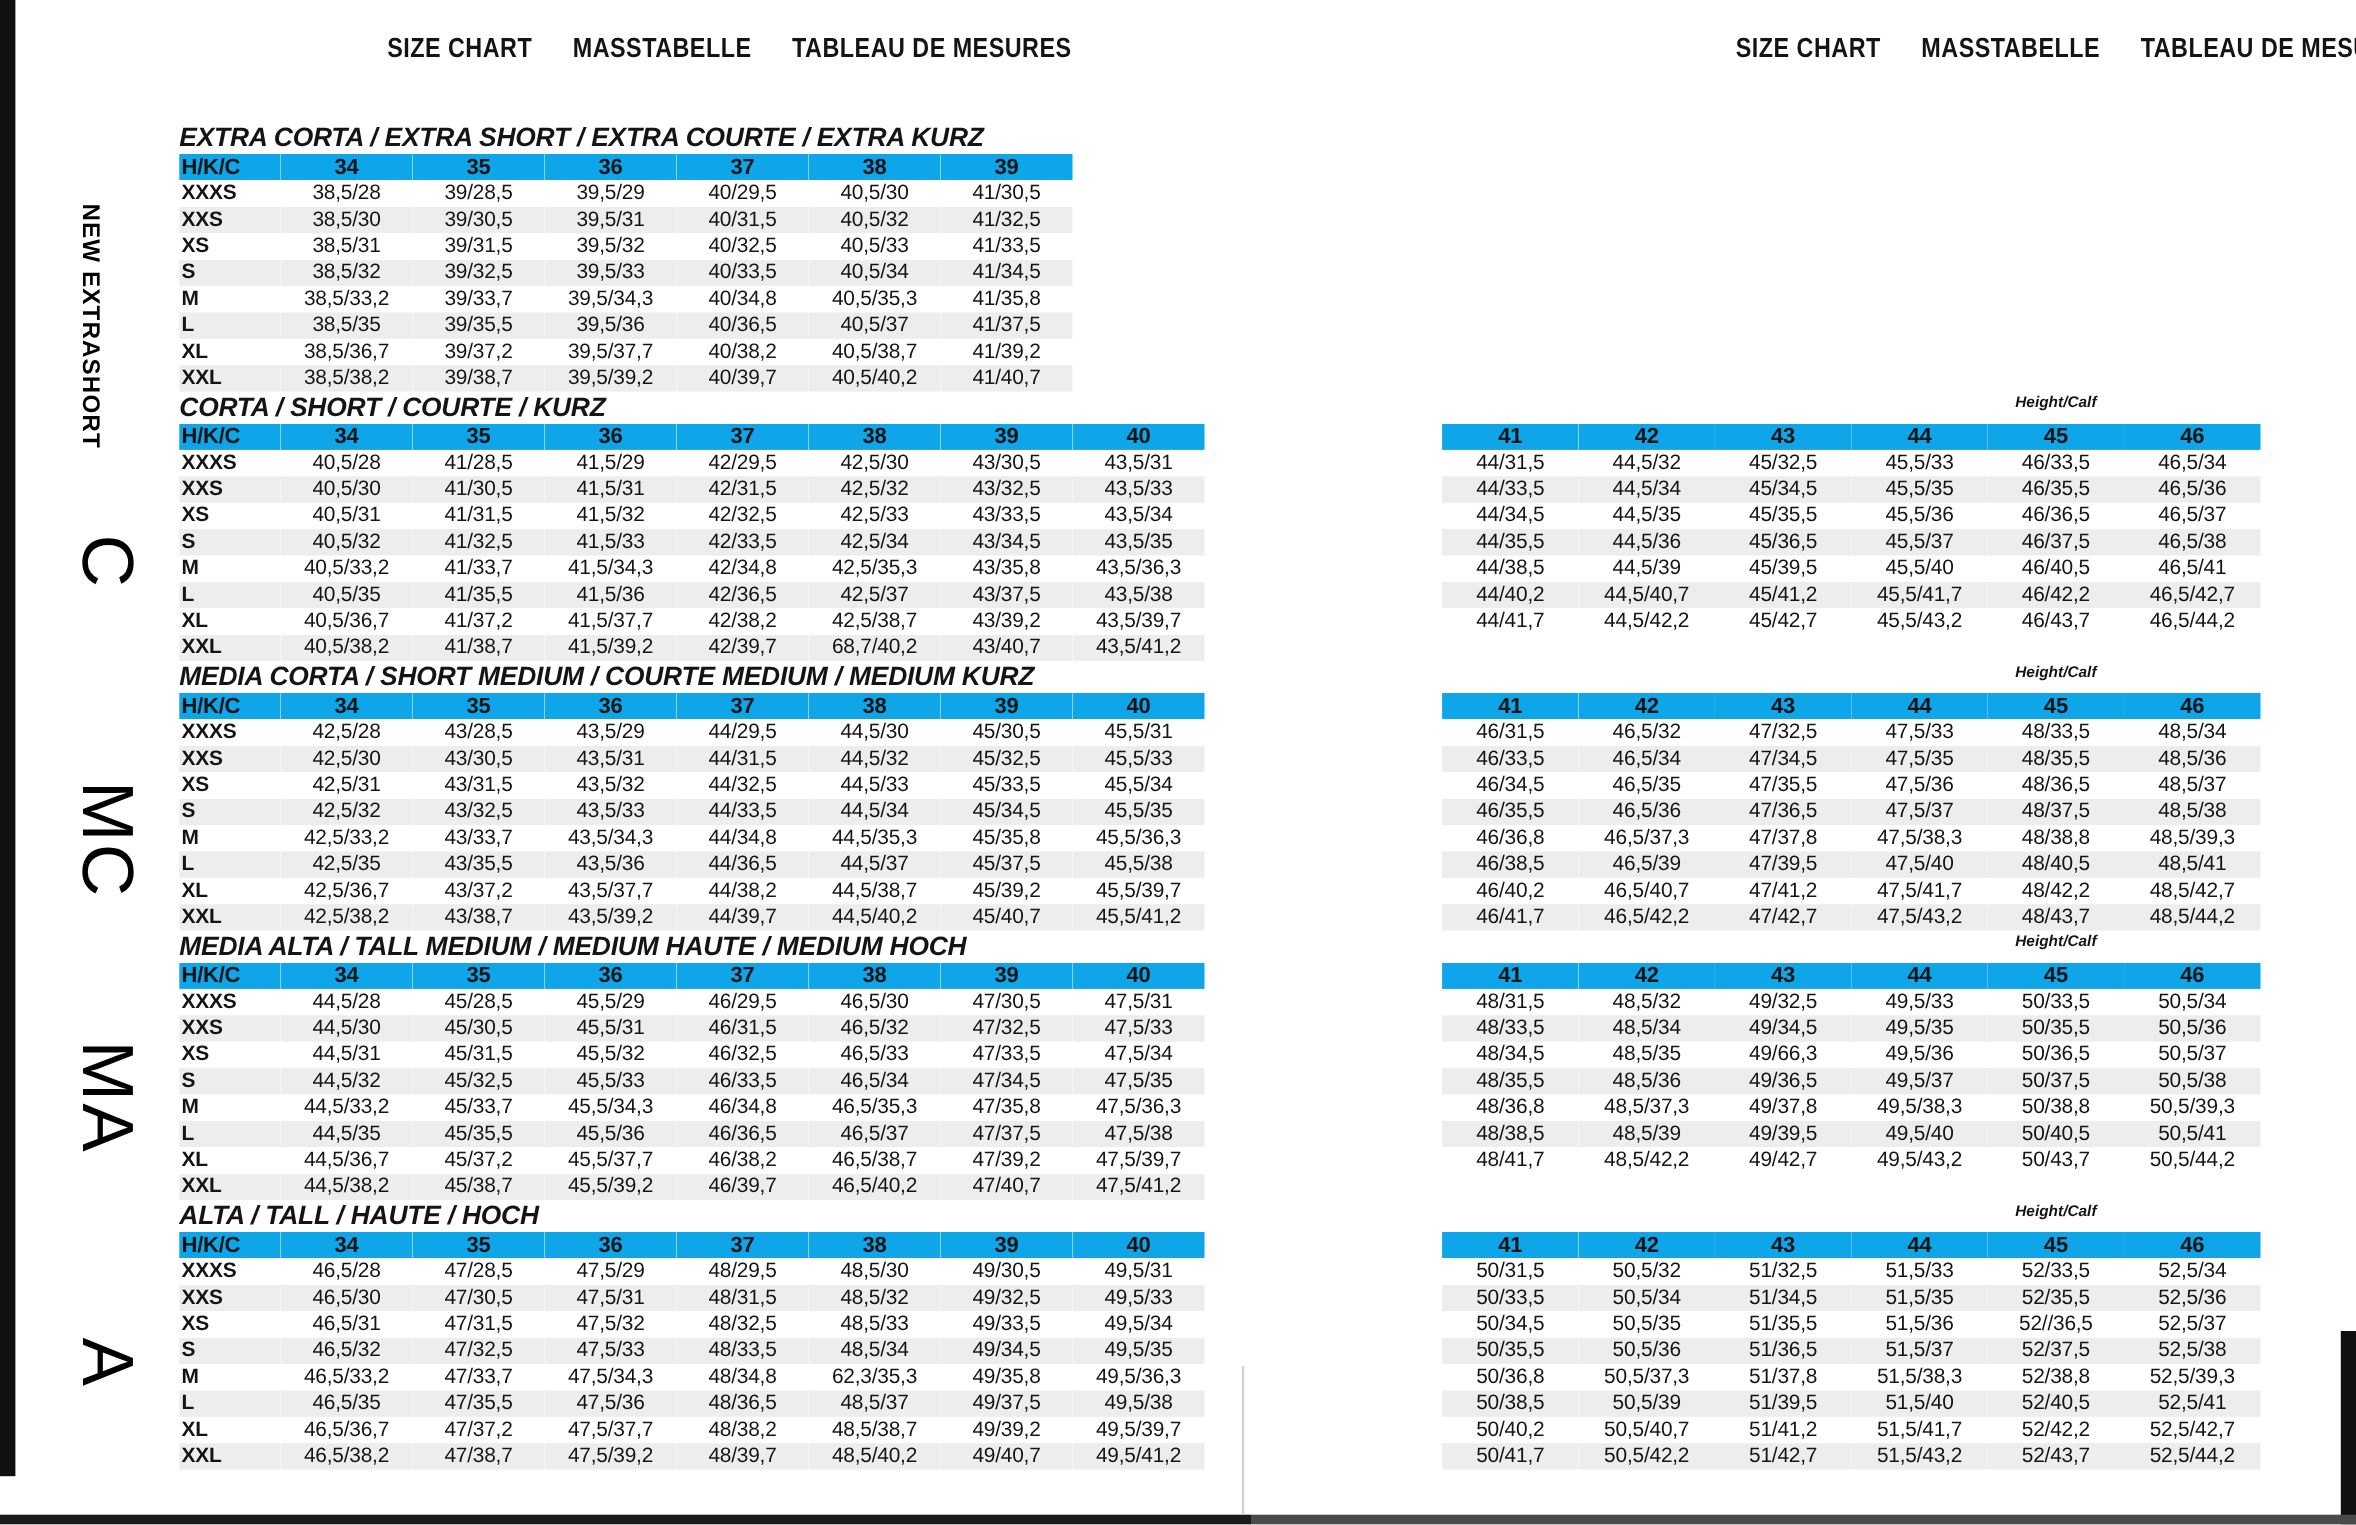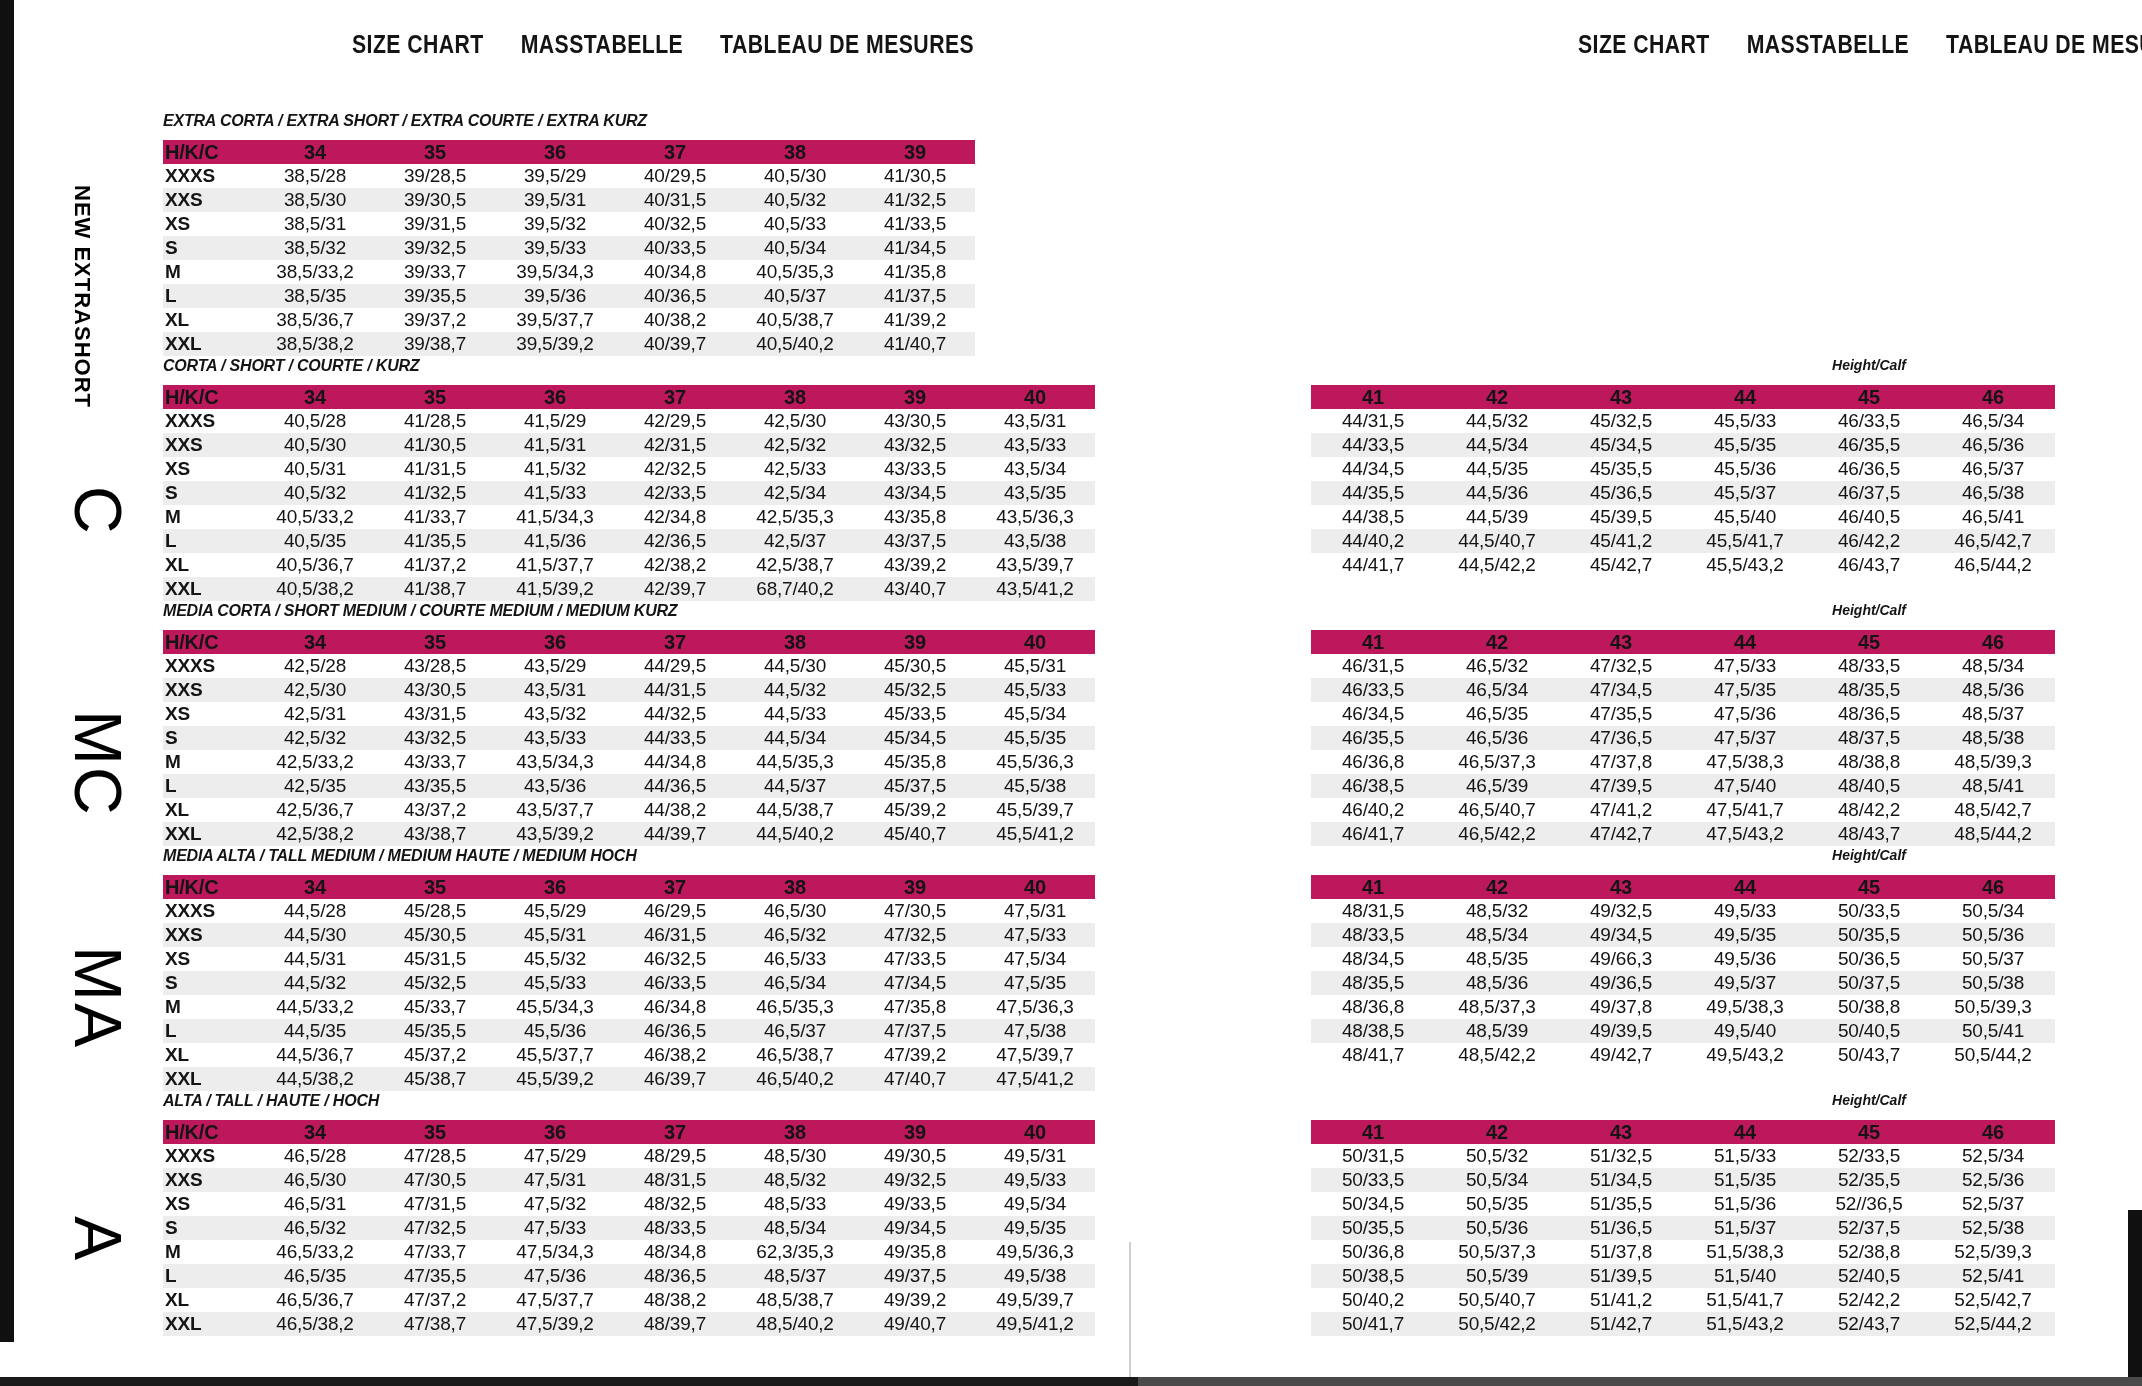--- a/index.html
+++ b/index.html
@@ -16,21 +16,21 @@
 
   
   .doc-header{position:absolute;top:30px;font-weight:bold;font-size:25px;letter-spacing:.5px;
     white-space:nowrap;transform:scaleX(.85);transform-origin:left top;}
   .doc-header.left{left:352px;}
   .doc-header.right{left:1578px;}
   .doc-header span{margin-right:36px;}
   .doc-header span:last-child{margin-right:0;}
 
   
-  .tbl-title{position:absolute;left:163px;font-style:italic;font-weight:bold;font-size:16px;
+  .tbl-title{position:absolute;left:163px;font-style:italic;font-weight:bold;font-size:24px;
     white-space:nowrap;letter-spacing:-.2px;}
   .hc-label{position:absolute;left:1745px;width:248px;text-align:center;font-style:italic;
     font-weight:bold;font-size:14px;}
 
   .title-0{top:112px}.title-1{top:357px}.title-2{top:602px}.title-3{top:847px}.title-4{top:1092px}
   .hc-1{top:357px}.hc-2{top:602px}.hc-3{top:847px}.hc-4{top:1092px}
 
   
   .tbl-mount{position:absolute;}
   .side-left{left:163px;}
@@ -40,21 +40,21 @@
 
   table.size-table{border-collapse:collapse;table-layout:fixed;}
   .size-table col{width:120px;}
   .size-table col.col-label{width:92px;}
   .side-right .size-table col{width:124px;}
   .size-table th,.size-table td{
     height:24px;padding:0;text-align:center;font-size:19px;letter-spacing:-.2px;
     white-space:nowrap;overflow:hidden;font-weight:normal;
   }
   .size-table th{font-weight:bold;font-size:20px;}
-  .size-table thead tr{background:#be185d;}
+  .size-table thead tr{background:#0ea5e9;}
   .size-table tbody tr:nth-child(even){background:#ededed;}
   .size-table .rowlabel{text-align:left;font-weight:bold;padding-left:2px;}
 
   
   .v-label{position:absolute;writing-mode:vertical-rl;color:#000;}
   .new-extra-short{left:70px;top:185px;height:150px;font-size:22px;font-weight:bold;
     letter-spacing:1px;line-height:1.15;display:flex;}
   .new-extra-short div{white-space:nowrap;}
   .big-letter{left:60px;font-size:66px;font-weight:400;letter-spacing:2px;}
   .bl-c{top:486px}.bl-mc{top:710px}.bl-ma{top:946px}.bl-a{top:1216px}

